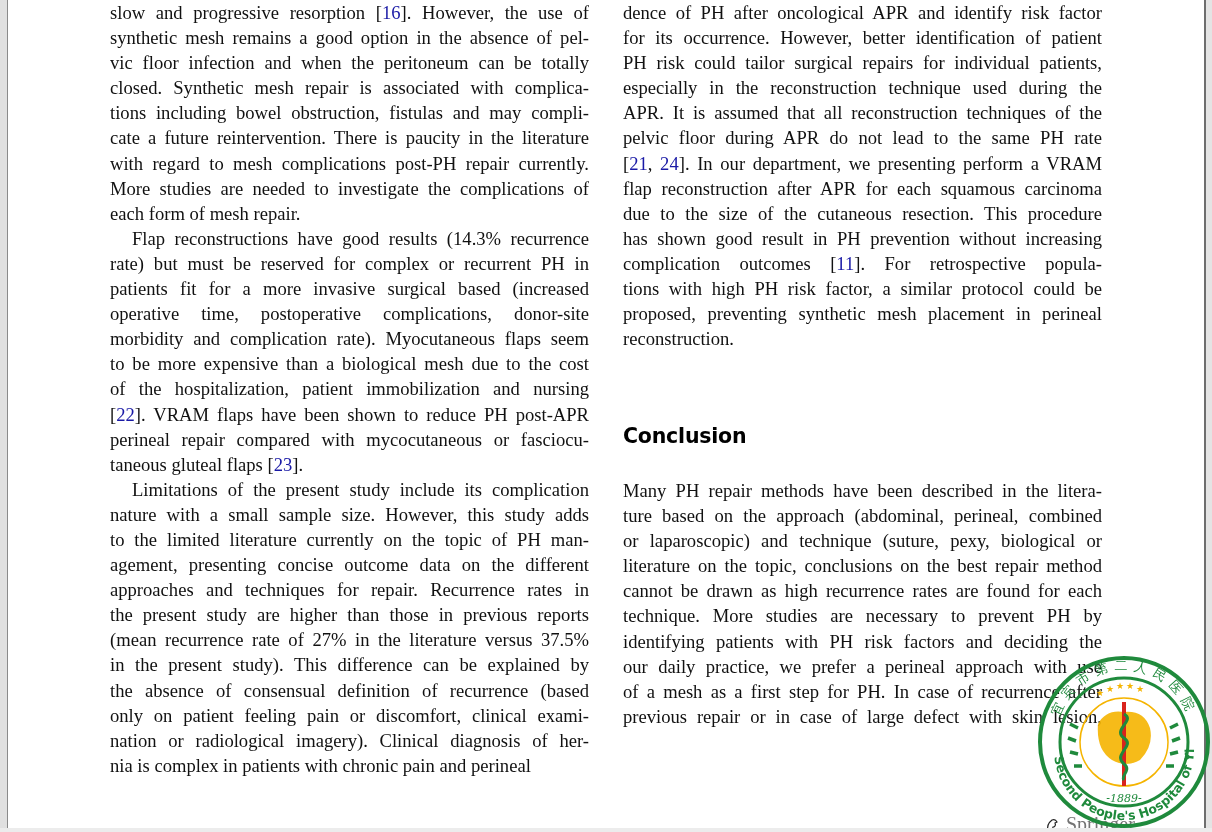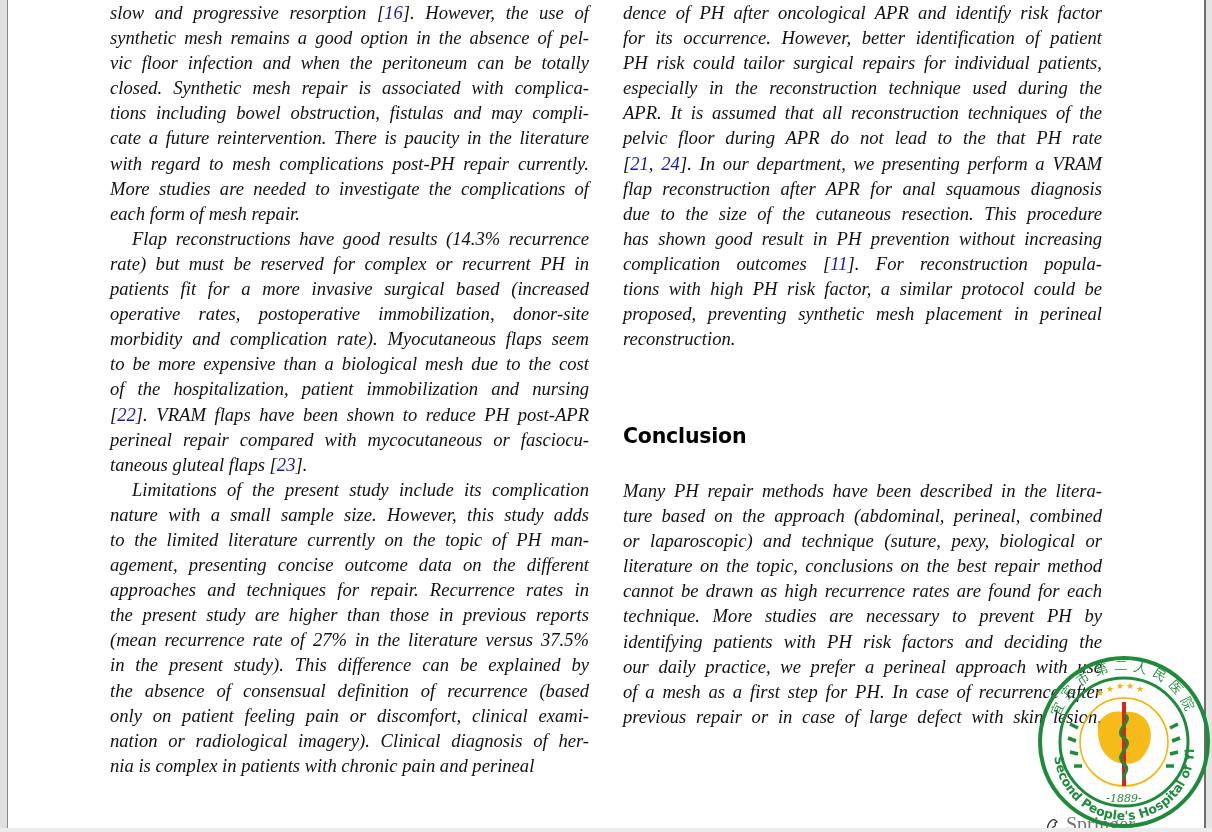--- a/index.html
+++ b/index.html
@@ -17,21 +17,20 @@
     background: #ffffff; border-right: 2px solid #6e6e6e;
   }
   .viewer-bottom-strip {
     position: absolute; left: 0; top: 828px; width: 1212px; height: 4px;
     background: #ececec;
   }
   .col {
     position: absolute; top: 0;
     font-size: 18.6px; line-height: 25.1px; color: #111;
     text-align: justify;
-    font-style: italic;
   }
   .col-left { left: 102px; width: 479px; }
   .col-right { left: 615px; width: 479px; }
   .cite { color: #1a1aa6; }
   .heading {
     position: absolute; left: 615px; top: 424px;
     font-family: "DejaVu Sans", "Liberation Sans", sans-serif;
     font-weight: bold; font-size: 20.5px; color: #000;
     letter-spacing: -0.2px;
     text-align: center;
@@ -63,21 +62,21 @@
         <span class="line"><span>tions including bowel obstruction, fistulas and may compli-</span></span>
         <span class="line"><span>cate a future reintervention. There is paucity in the literature</span></span>
         <span class="line"><span>with regard to mesh complications post-PH repair currently.</span></span>
         <span class="line"><span>More studies are needed to investigate the complications of</span></span>
         <span class="line end"><span>each form of mesh repair.</span></span>
       </div>
       <div>
         <span class="line" style="text-indent: 22px;"><span>Flap reconstructions have good results (14.3% recurrence</span></span>
         <span class="line"><span>rate) but must be reserved for complex or recurrent PH in</span></span>
         <span class="line"><span>patients fit for a more invasive surgical based (increased</span></span>
-        <span class="line"><span>operative rates, postoperative immobilization, donor-site</span></span>
+        <span class="line"><span>operative time, postoperative complications, donor-site</span></span>
         <span class="line"><span>morbidity and complication rate). Myocutaneous flaps seem</span></span>
         <span class="line"><span>to be more expensive than a biological mesh due to the cost</span></span>
         <span class="line"><span>of the hospitalization, patient immobilization and nursing</span></span>
         <span class="line"><span>[</span><span class="cite">22</span><span>]. VRAM flaps have been shown to reduce PH post-APR</span></span>
         <span class="line"><span>perineal repair compared with mycocutaneous or fasciocu-</span></span>
         <span class="line end"><span>taneous gluteal flaps [</span><span class="cite">23</span><span>].</span></span>
       </div>
       <div>
         <span class="line" style="text-indent: 22px;"><span>Limitations of the present study include its complication</span></span>
         <span class="line"><span>nature with a small sample size. However, this study adds</span></span>
@@ -93,26 +92,26 @@
         <span class="line end"><span>nia is complex in patients with chronic pain and perineal</span></span>
       </div>
     </div>
   <div class="col col-right" id="rightCol">
       <div>
         <span class="line"><span>dence of PH after oncological APR and identify risk factor</span></span>
         <span class="line"><span>for its occurrence. However, better identification of patient</span></span>
         <span class="line"><span>PH risk could tailor surgical repairs for individual patients,</span></span>
         <span class="line"><span>especially in the reconstruction technique used during the</span></span>
         <span class="line"><span>APR. It is assumed that all reconstruction techniques of the</span></span>
-        <span class="line"><span>pelvic floor during APR do not lead to the that PH rate</span></span>
+        <span class="line"><span>pelvic floor during APR do not lead to the same PH rate</span></span>
         <span class="line"><span>[</span><span class="cite">21</span><span>, </span><span class="cite">24</span><span>]. In our department, we presenting perform a VRAM</span></span>
-        <span class="line"><span>flap reconstruction after APR for anal squamous diagnosis</span></span>
+        <span class="line"><span>flap reconstruction after APR for each squamous carcinoma</span></span>
         <span class="line"><span>due to the size of the cutaneous resection. This procedure</span></span>
         <span class="line"><span>has shown good result in PH prevention without increasing</span></span>
-        <span class="line"><span>complication outcomes [</span><span class="cite">11</span><span>]. For reconstruction popula-</span></span>
+        <span class="line"><span>complication outcomes [</span><span class="cite">11</span><span>]. For retrospective popula-</span></span>
         <span class="line"><span>tions with high PH risk factor, a similar protocol could be</span></span>
         <span class="line"><span>proposed, preventing synthetic mesh placement in perineal</span></span>
         <span class="line end"><span>reconstruction.</span></span>
       </div>
     </div>
 
   <div class="heading">Conclusion</div>
 
   <div class="col col-right" style="top:478px" id="conclCol">
       <span class="line">Many PH repair methods have been described in the litera-</span>

